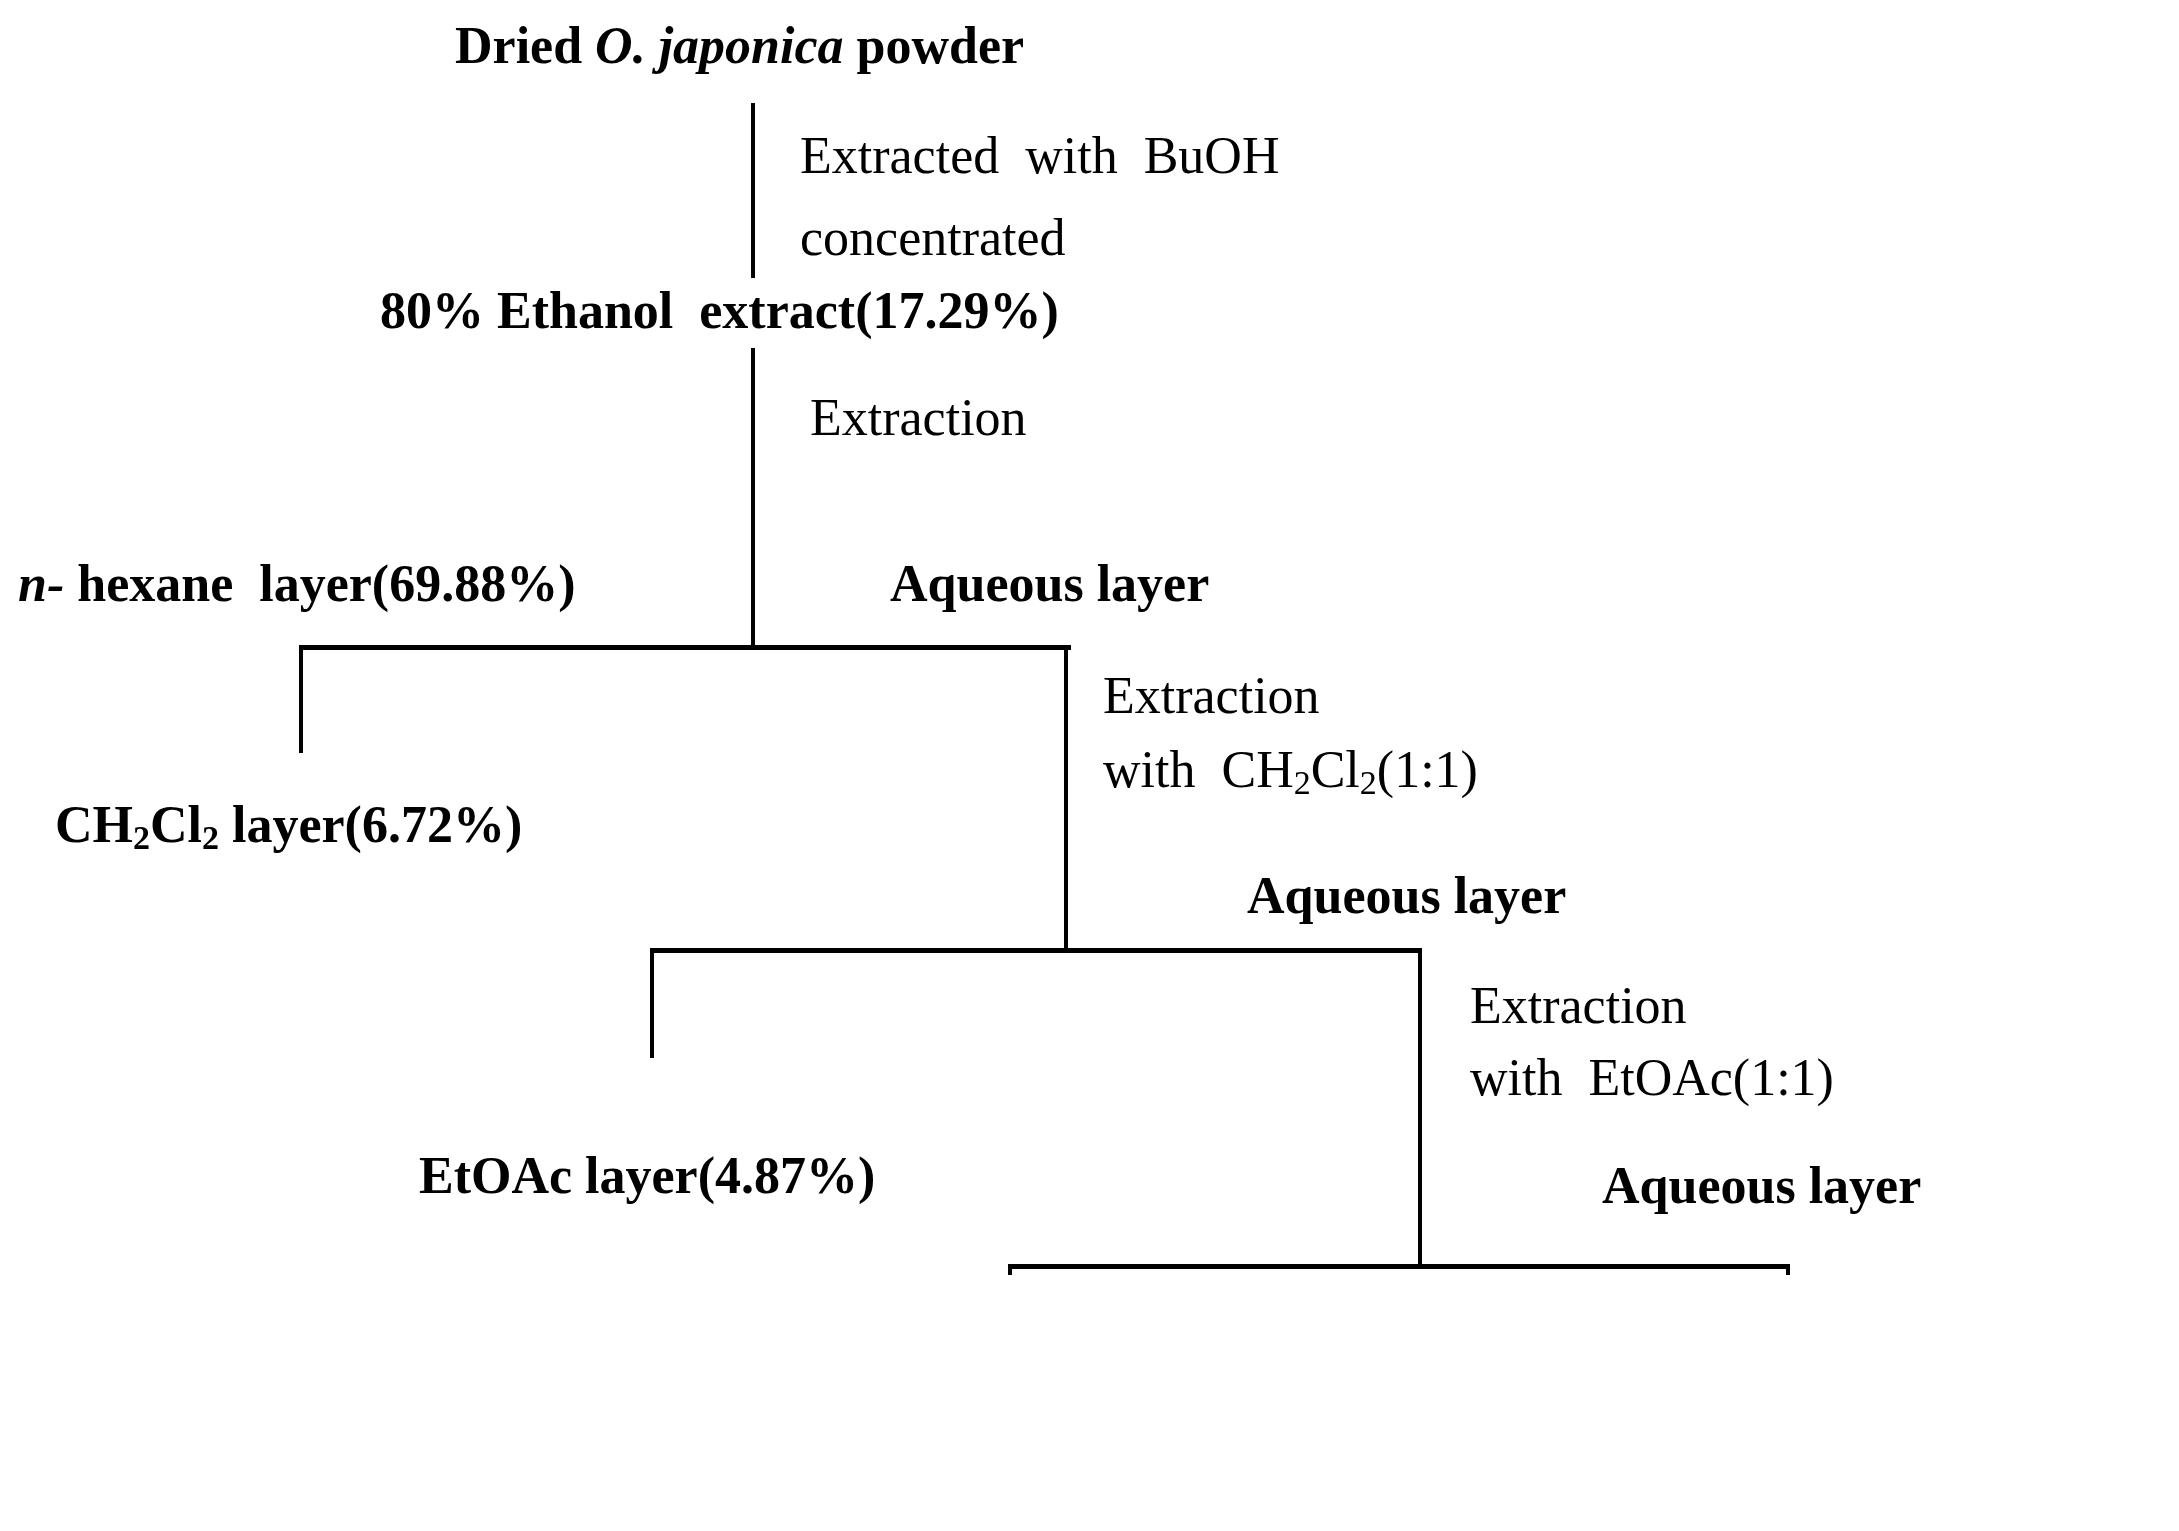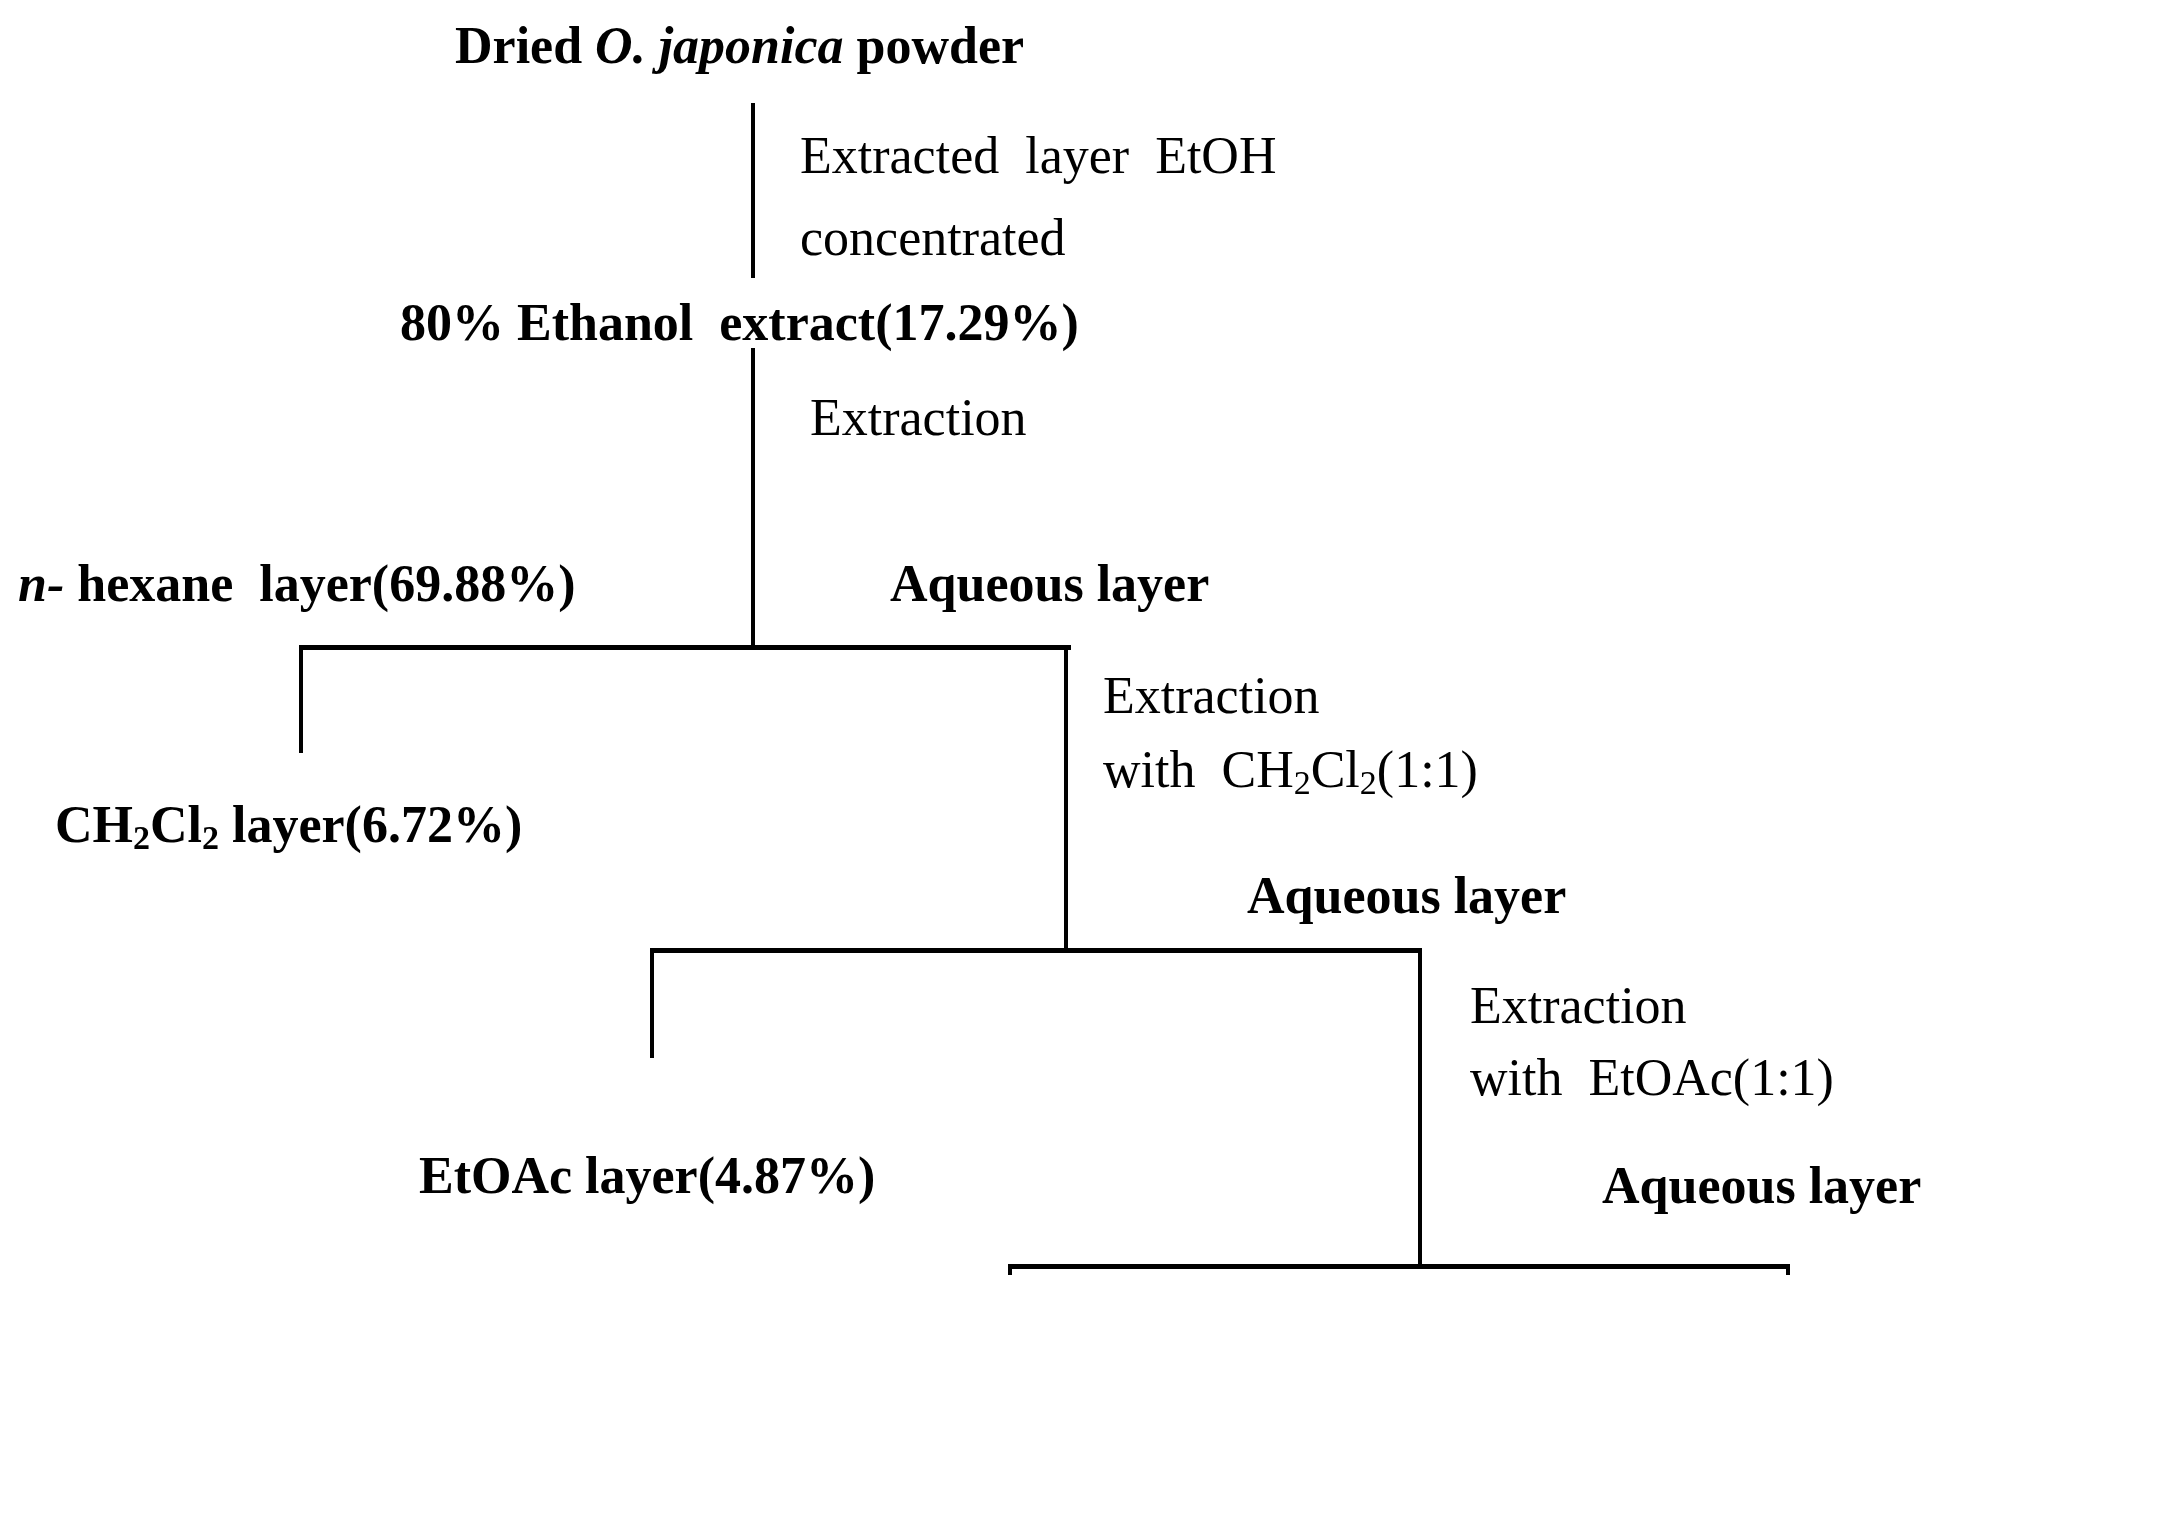--- a/index.html
+++ b/index.html
@@ -58,24 +58,24 @@
   <div class="hl" style="left:650px; top:948px; width:772px;"></div>
   <div class="vl" style="left:650px; top:948px; height:110px;"></div>
   <div class="vl" style="left:1418px; top:948px; height:320px;"></div>
 
   <div class="hl" style="left:1008px; top:1264px; width:782px;"></div>
   <div class="vl" style="left:1008px; top:1264px; height:139px;"></div>
   <div class="vl" style="left:1786px; top:1264px; height:137px;"></div>
 
   <div class="t b" style="left:455px; top:18px;"><span>Dried </span><span class="it">O. japonica</span><span> powder</span></div>
 
-  <div class="t" style="left:800px; top:128px;">Extracted  layer  EtOH</div>
+  <div class="t" style="left:800px; top:128px;">Extracted  with  BuOH</div>
   <div class="t" style="left:800px; top:210px;">concentrated</div>
 
-  <div class="t b" style="left:400px; top:283px;margin-top:12px;">80% Ethanol  extract(17.29%)</div>
+  <div class="t b" style="left:380px; top:283px;">80% Ethanol  extract(17.29%)</div>
 
   <div class="t" style="left:810px; top:390px;">Extraction</div>
 
   <div class="t b" style="left:18px; top:556px;"><span class="it">n-</span><span> hexane  layer(69.88%)</span></div>
   <div class="t b" style="left:890px; top:556px;">Aqueous layer</div>
 
   <div class="t" style="left:1103px; top:668px;">Extraction</div>
   <div class="t" style="left:1103px; top:742px;"><span>with  CH</span><sub>2</sub><span>Cl</span><sub>2</sub><span>(1:1)</span></div>
 
   <div class="t b" style="left:55px; top:797px;"><span>CH</span><sub>2</sub><span>Cl</span><sub>2</sub><span> layer(6.72%)</span></div>

